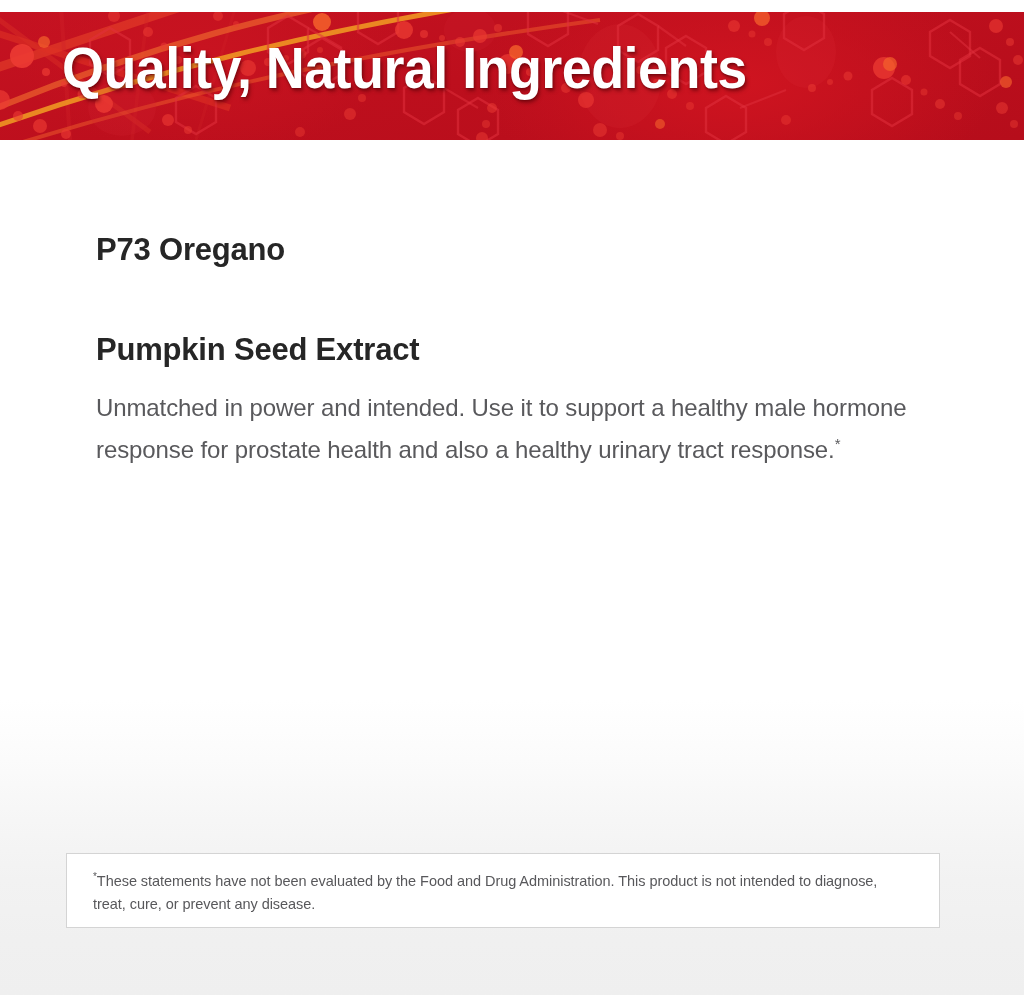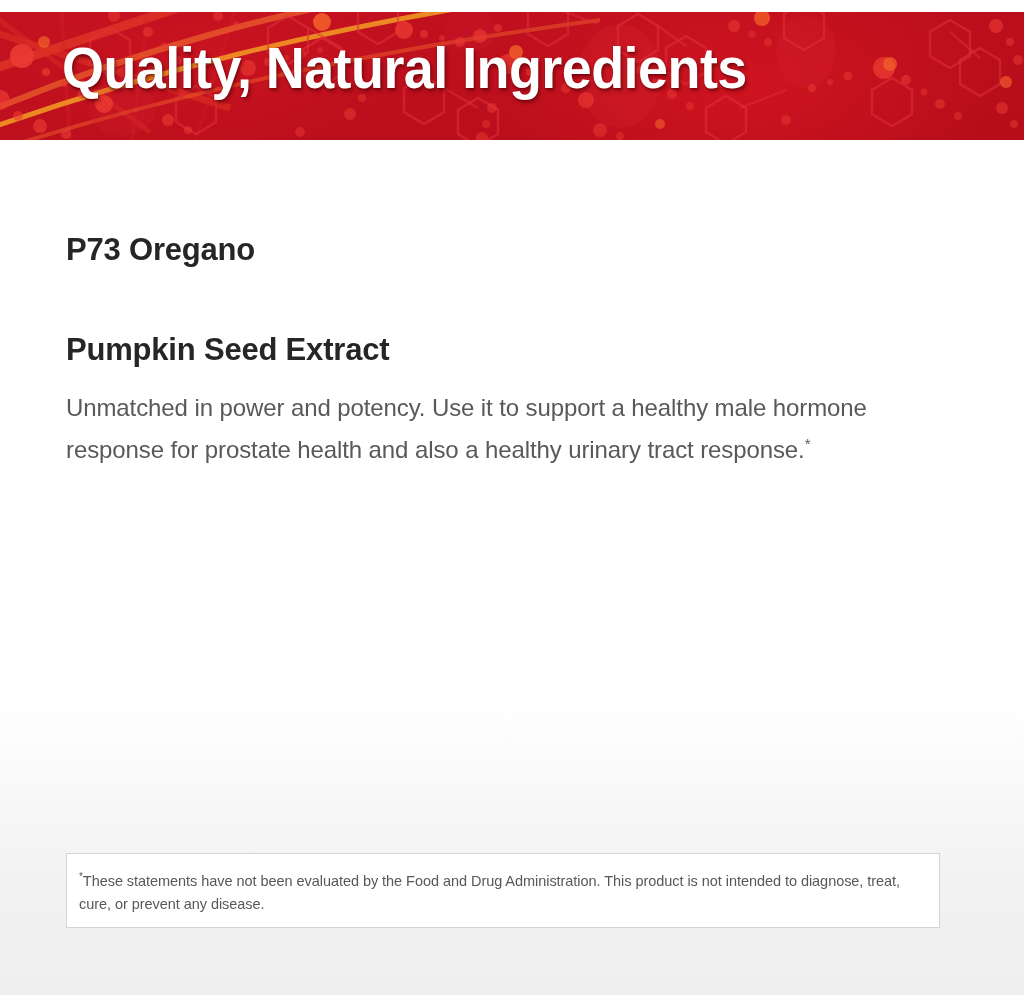--- a/index.html
+++ b/index.html
@@ -67,21 +67,21 @@
   }
 
   
   .content {
     position: absolute;
     left: 0;
     top: 128px;
     width: 1024px;
   }
   .section {
-    padding: 0 66px;
+    padding: 0 96px;
   }
   .section-1 { margin-top: 104px; }
   .section-2 { margin-top: 64px; }
 
   .sec-heading {
     margin: 0 0 20px 0;
     font-family: "Liberation Sans", sans-serif;
     font-size: 31px;
     font-weight: bold;
     color: #262626;
@@ -107,21 +107,21 @@
   
   .disclaimer {
     position: absolute;
     left: 66px;
     top: 853px;
     width: 874px;
     height: 75px;
     box-sizing: border-box;
     background: #ffffff;
     border: 1px solid #d4d4d4;
-    padding: 16px 26px 0 12px;
+    padding: 16px 26px 0 26px;
   }
   .disclaimer-text {
     margin: 0;
     font-family: "Liberation Sans", sans-serif;
     font-size: 14.5px;
     color: #58585b;
     line-height: 1.62;
     letter-spacing: -0.05px;
   }
   .disclaimer-text .sup-star {
@@ -282,21 +282,21 @@
   </div>
 
   <div class="content">
 
     <div class="section section-1">
       <h2 class="sec-heading">P73 Oregano</h2>
     </div>
 
     <div class="section section-2">
       <h2 class="sec-heading">Pumpkin Seed Extract</h2>
-      <p class="sec-body"><span>Unmatched in power and potency. Use it to support a healthy male hormone response for prostate health and also a healthy urinary tract response.</span><span class="sup-star">*</span></p>
+      <p class="sec-body"><span>Unmatched in power and intended. Use it to support a healthy male hormone response for prostate health and also a healthy urinary tract response.</span><span class="sup-star">*</span></p>
     </div>
 
   </div>
 
   <div class="disclaimer">
     <p class="disclaimer-text"><span class="sup-star">*</span><span>These statements have not been evaluated by the Food and Drug Administration. This product is not intended to diagnose, treat, cure, or prevent any disease.</span></p>
   </div>
 
 </div>
 

